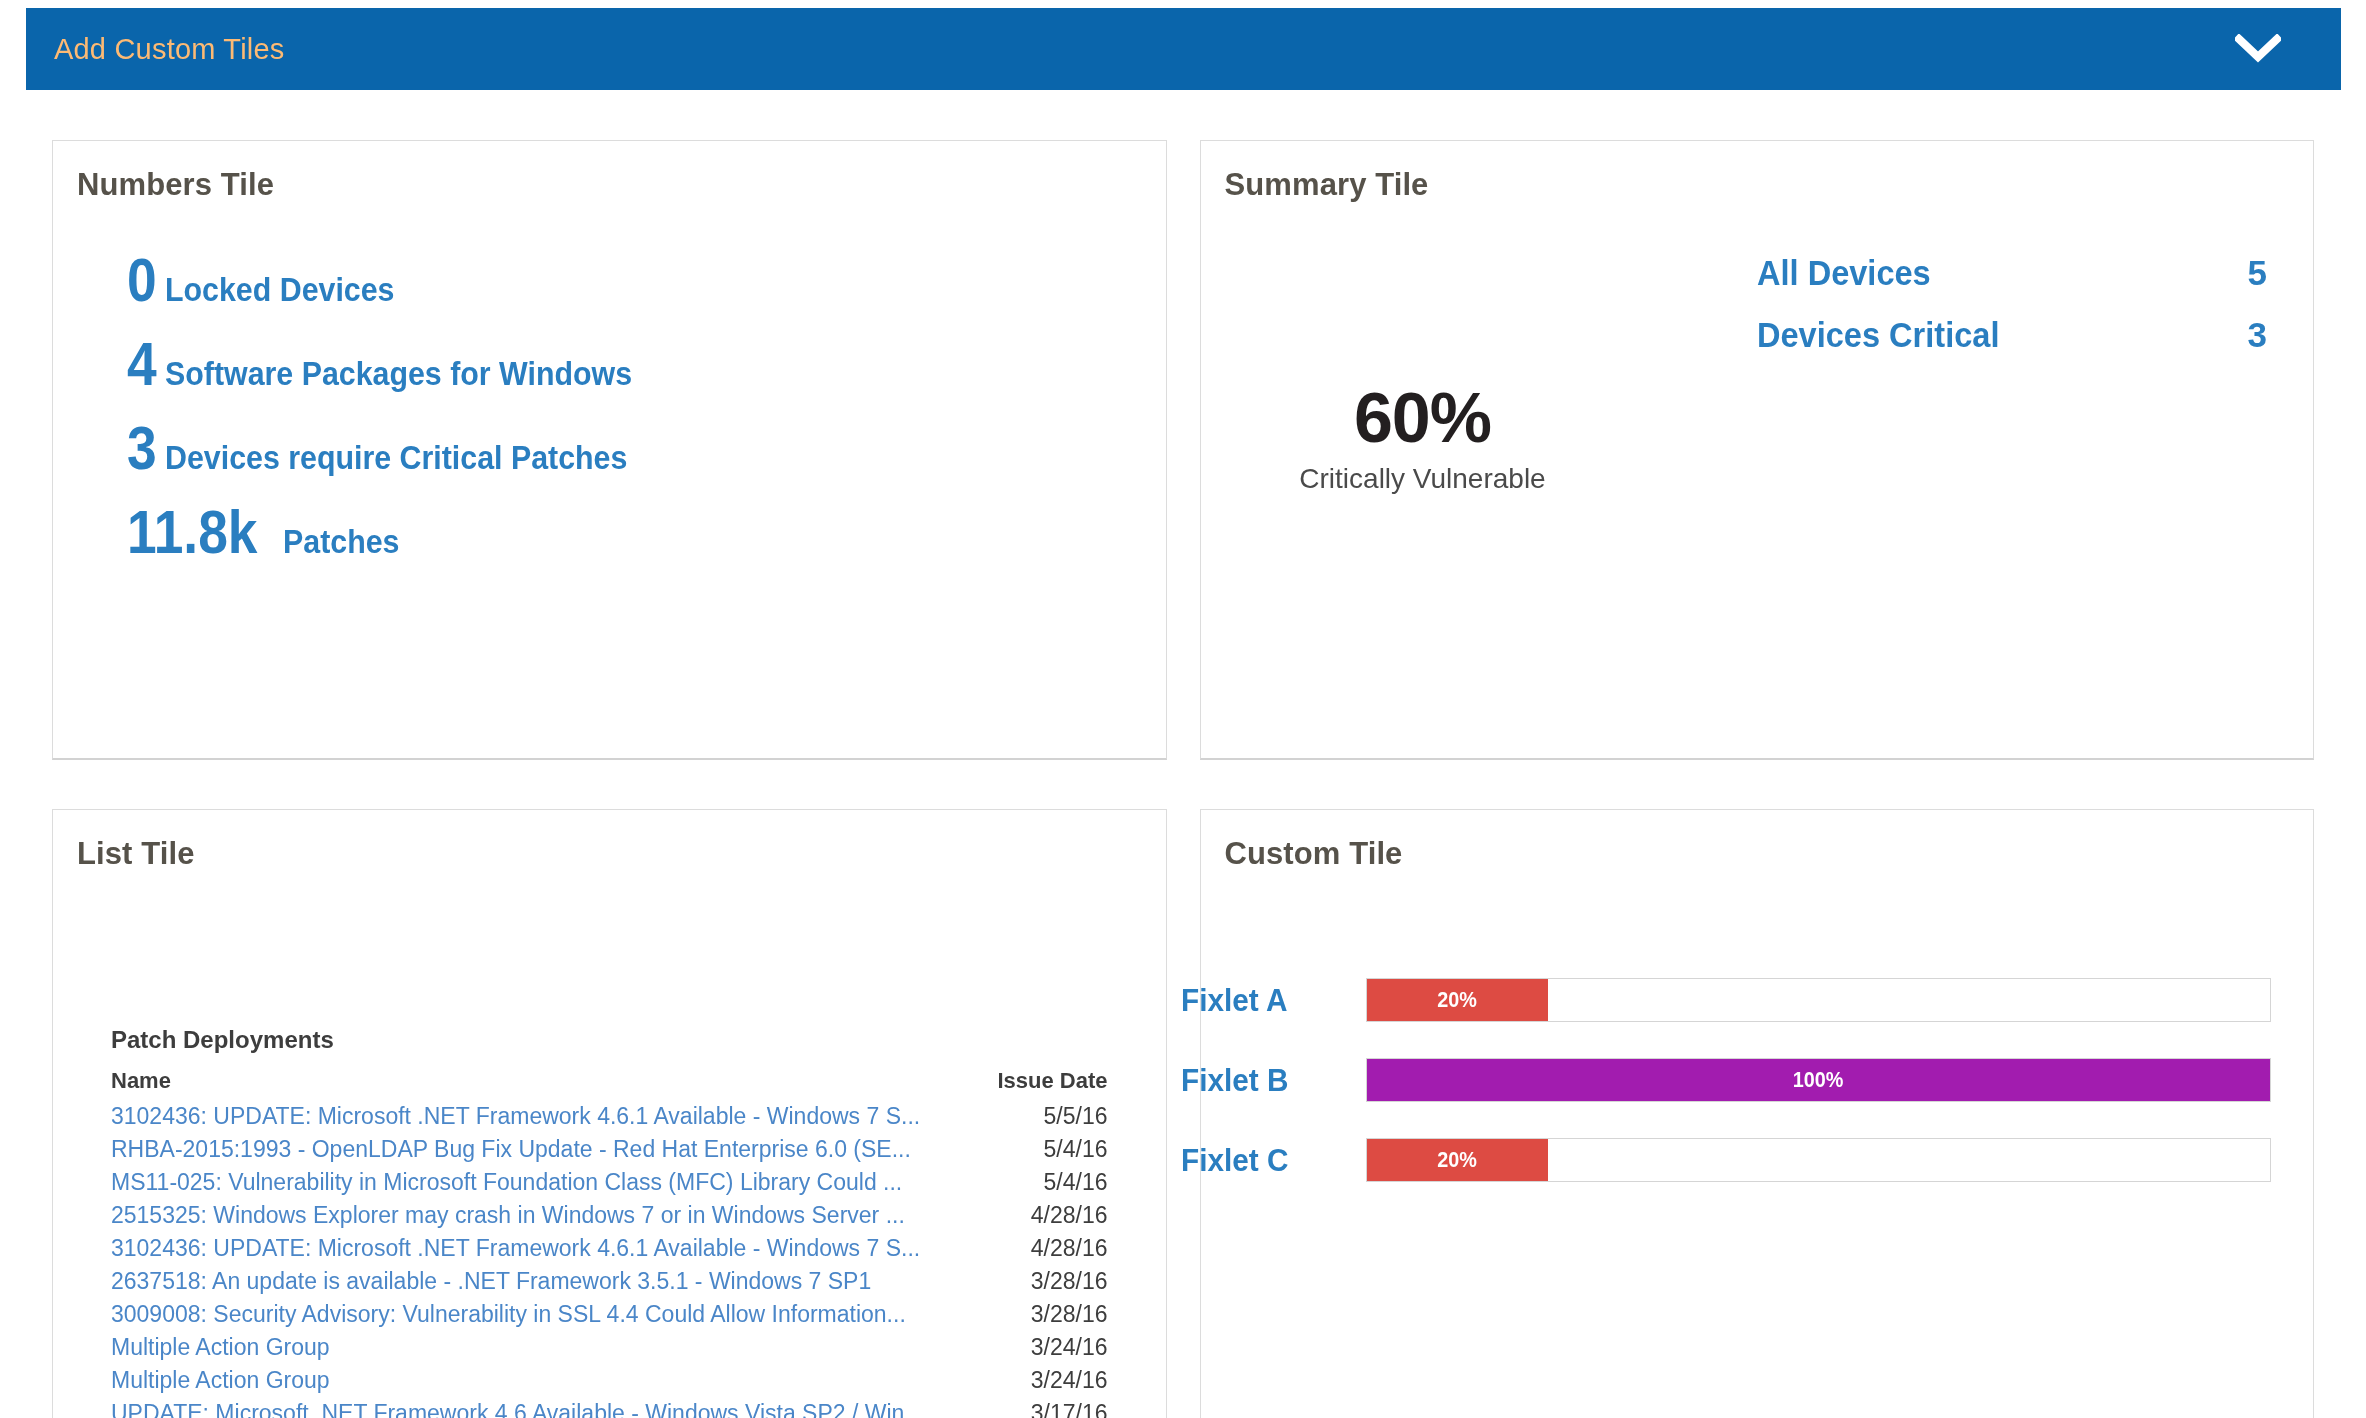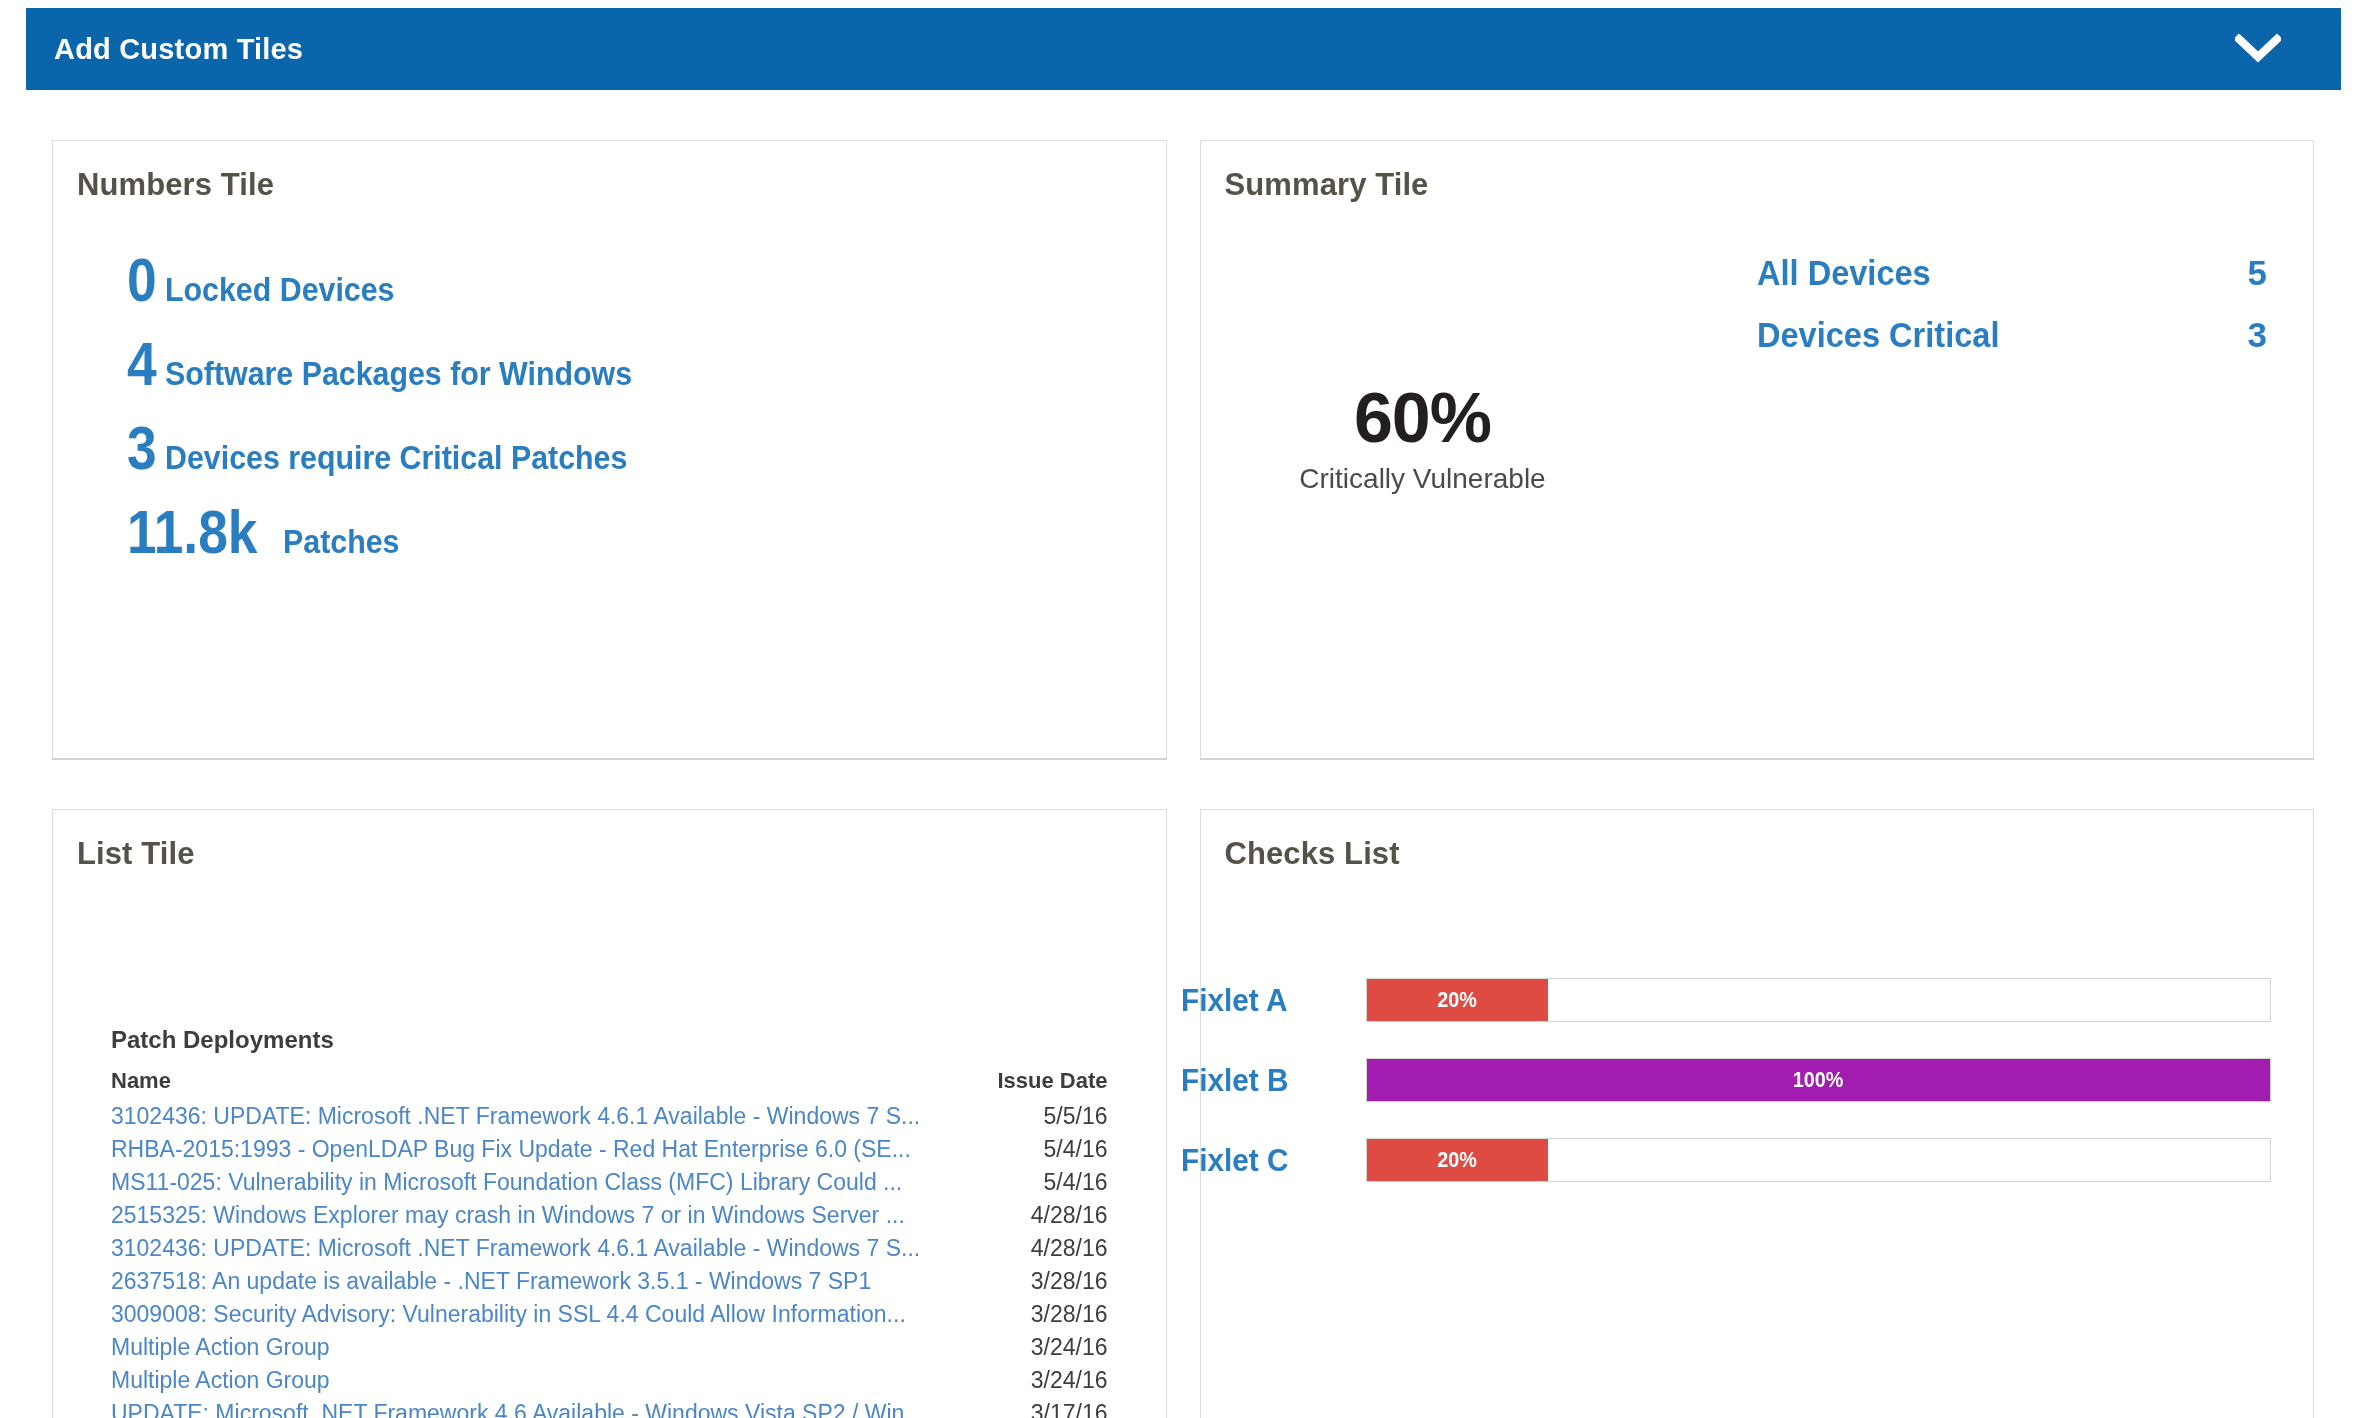--- a/index.html
+++ b/index.html
@@ -19,23 +19,23 @@
     top: 8px;
     width: 2315px;
     height: 82px;
     background: #0a65ab;
     display: flex;
     align-items: center;
     justify-content: space-between;
     padding: 0 28px 0 28px;
   }
   #app-header .title {
-    color: #ffffff;
+    color: #fdba74;
     font-size: 29px;
-    font-weight: 700;
+    font-weight: 400;
     letter-spacing: 0.2px;
   }
   #app-header .chev {
     width: 54px;
     height: 54px;
     display: flex;
     align-items: center;
     justify-content: center;
     cursor: pointer;
     margin-right: 28px;
@@ -359,21 +359,21 @@
             <tr>
               <td>UPDATE: Microsoft .NET Framework 4.6 Available - Windows Vista SP2 / Win...</td>
               <td class="date-col">3/17/16</td>
             </tr>
           </tbody>
         </table>
       </div>
     </div>
 
     <div class="card tall2">
-      <div class="card-title">Checks List</div>
+      <div class="card-title">Custom Tile</div>
       <div class="fixlets">
         <div class="fixlet-row">
           <span class="fixlet-label">Fixlet A</span>
           <div class="fixlet-track">
             <div class="fixlet-fill" style="width: 20%; background: rgb(221, 75, 67);">
               <span>20%</span>
             </div>
           </div>
         </div>
         <div class="fixlet-row">

